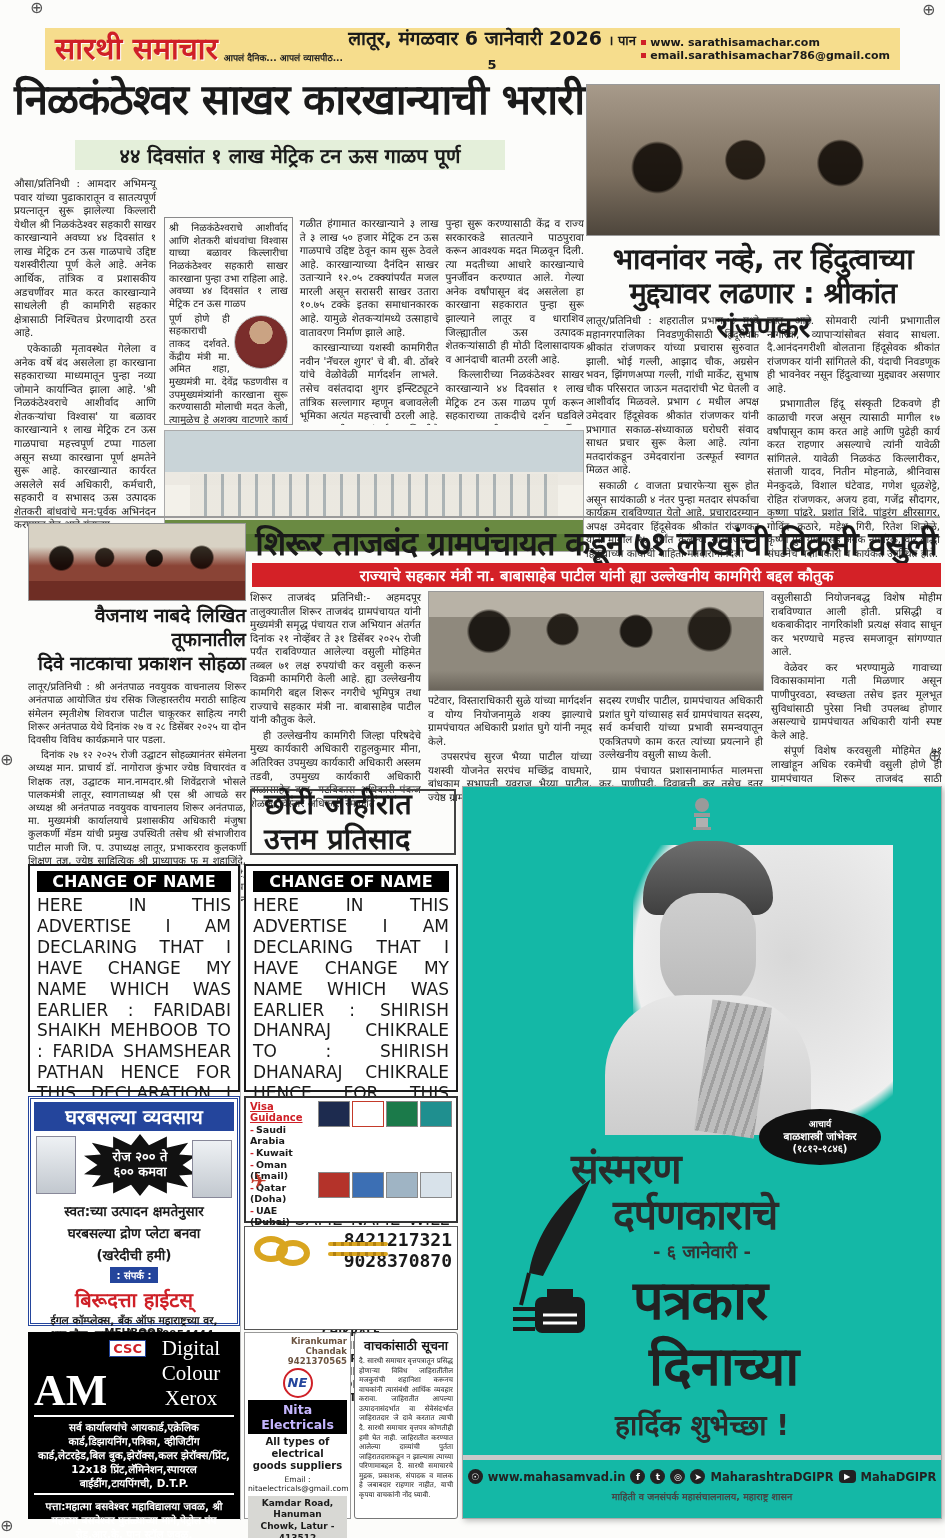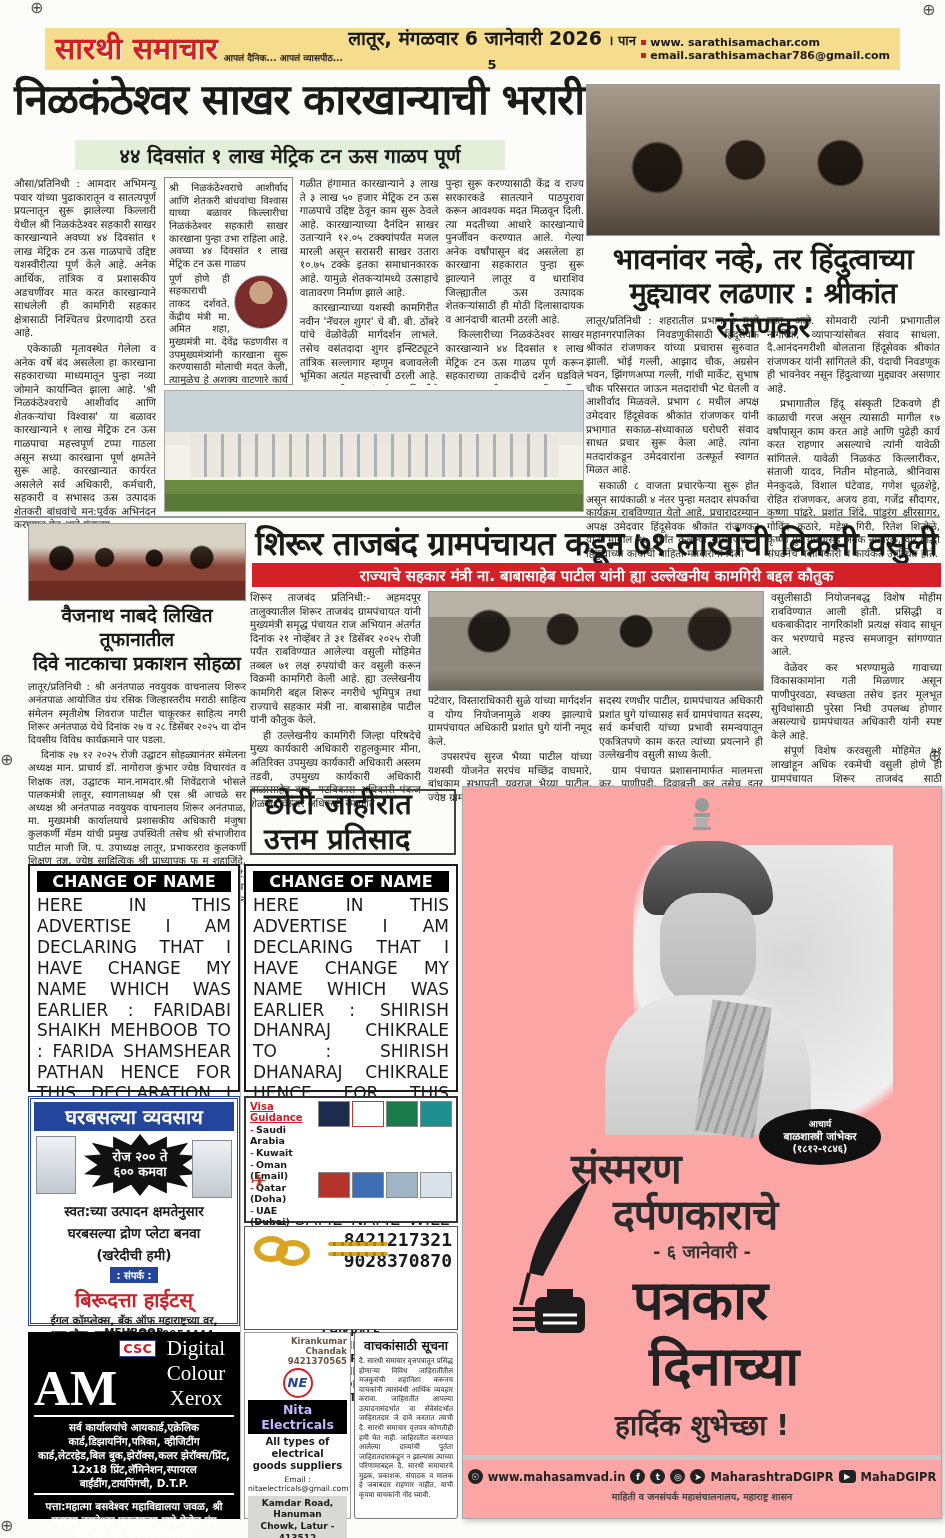--- a/index.html
+++ b/index.html
@@ -18,21 +18,21 @@
   .sqb{display:inline-block;width:5px;height:5px;background:#cf2027;}
   
   .lead-headline{position:absolute;left:12px;top:78px;width:574px;text-align:center;font-weight:800;font-size:42px;line-height:1.05;letter-spacing:-1px;}
   .green-band{position:absolute;left:75px;top:140px;width:430px;height:30px;background:#e4efda;display:flex;align-items:center;justify-content:center;font-weight:bold;font-size:20px;}
   
   .art{font-size:10.3px;line-height:1.32;text-align:justify;}
   .art p{margin:0 0 2px 0;text-indent:13px;}
   .art p.noind{text-indent:0;}
   .lead-body{position:absolute;left:14px;top:177px;width:570px;display:flex;gap:8px;}
   .lead-c1{width:142px;}
-  .lead-right{width:420px;}
+  .lead-right{width:420px;margin-top:40px;}
   .lead-row{display:flex;gap:7px;height:208px;overflow:hidden;}
   .qbox{width:130px;border:1px solid #8a8a8a;padding:4px;font-size:9.9px;line-height:1.28;text-align:justify;}
   .qphoto{float:right;width:54px;height:54px;border-radius:50%;margin:2px 0 2px 4px;border:1px solid #bbb;
     background:radial-gradient(circle at 50% 32%,#caa383 0 26%,#7a2d2b 27% 70%,#5c1f1f 100%);}
   .lead-c34{width:140px;}
   .factory-photo{margin-top:5px;width:420px;height:122px;border:1px solid #aaa;
     background:linear-gradient(#c9d4d8 0 34%,#ece9e2 34% 45%,#f3f1ea 45% 74%,#6a8a42 74% 86%,#597a36 86% 100%);position:relative;}
   .factory-photo:before{content:"";position:absolute;left:6%;top:36%;width:88%;height:36%;
     background:repeating-linear-gradient(90deg,#e9e6de 0 14px,#9aa4a8 14px 17px);opacity:.8;}
   
@@ -49,21 +49,21 @@
   .red-strap{position:absolute;left:252px;top:563px;width:689px;height:24px;background:#d42127;color:#fff;display:flex;align-items:center;justify-content:center;font-weight:bold;font-size:15px;}
   .shirur-body{position:absolute;left:250px;top:591px;width:692px;display:flex;gap:7px;}
   .shirur-c{width:171px;}
   .shirur-mid{width:336px;}
   .office-photo{width:336px;height:100px;border:1px solid #999;margin-bottom:3px;
     background:linear-gradient(#b8b2a6 0 25%,#8f897d 25% 80%,#6b655b),radial-gradient(circle at 18% 40%,#35302a 0 7%,transparent 8%),radial-gradient(circle at 40% 38%,#403a32 0 7%,transparent 8%),radial-gradient(circle at 62% 40%,#35302a 0 7%,transparent 8%),radial-gradient(circle at 84% 38%,#403a32 0 7%,transparent 8%);background-blend-mode:multiply;}
   .shirur-midrow{display:flex;gap:7px;}
   .shirur-midrow .col{width:164px;}
   
   .vaij{position:absolute;left:28px;top:604px;width:218px;}
-  .vaij-h{text-align:center;font-weight:800;font-size:19px;line-height:1.25;margin-bottom:5px;}
+  .vaij-h{text-align:right;font-weight:800;font-size:19px;line-height:1.25;margin-bottom:5px;}
   .vaij .art{font-size:10px;}
   
   .chhoti{position:absolute;left:250px;top:789px;width:206px;height:66px;border:2px solid #444;padding:6px 12px;display:flex;flex-direction:column;justify-content:center;font-weight:800;font-size:29px;line-height:1.2;}
   
   .conbox{position:absolute;width:212px;height:228px;border:2px solid #1a1a1a;background:#fff;padding:5px 7px;}
   .con-title{background:#000;color:#fff;text-align:center;font-weight:bold;font-size:16px;padding:1px 0;margin-bottom:3px;}
   .con-body{font-size:17px;line-height:1.23;text-align:justify;font-weight:500;}
   .con-line{font-size:10.4px;font-weight:bold;text-align:center;line-height:1.25;}
   
   .ghar{position:absolute;left:28px;top:1096px;width:212px;height:230px;border:3px double #24459c;background:#fff;padding:3px;text-align:center;}
@@ -98,39 +98,39 @@
   .verma-sub{font-weight:800;font-size:14px;text-align:right;color:#222;}
   .verma-desc{font-weight:bold;font-size:11.5px;text-align:center;line-height:1.25;}
   .verma-addr{font-size:10px;font-weight:bold;text-align:center;}
   .verma-ph{font-family:"DejaVu Sans Mono",monospace;font-weight:bold;font-size:18px;text-align:right;line-height:1.15;}
   .jewels{position:relative;height:38px;margin-top:2px;}
   .bangle{position:absolute;width:34px;height:26px;border:6px solid #d9a520;border-radius:50%;background:transparent;}
   .chain{position:absolute;height:4px;background:repeating-linear-gradient(90deg,#d9a520 0 5px,#b07f10 5px 8px);border-radius:2px;}
   
   .am{position:absolute;left:28px;top:1332px;width:212px;height:187px;background:#000;color:#fff;padding:4px 6px;text-align:center;}
   .am-toprow{display:flex;align-items:flex-end;justify-content:center;gap:2px;}
-  .am-big{font-family:"Liberation Serif",serif;font-size:50px;line-height:.9;font-weight:bold;}
+  .am-big{font-family:"Liberation Serif",serif;font-size:44px;line-height:.9;font-weight:bold;}
   .am-csc{background:#fff;color:#cf2027;font-weight:800;font-size:13px;padding:0 3px;align-self:flex-start;margin-top:4px;border:1px solid #24459c;}
   .am-title{font-family:"Liberation Serif",serif;font-size:21px;}
   .am-serv{border-top:2px solid #fff;border-bottom:2px solid #fff;margin:4px 0;padding:3px 1px;font-size:10.4px;font-weight:bold;line-height:1.35;}
   .am-addr{font-size:10.4px;font-weight:bold;line-height:1.35;}
   
   .nita{position:absolute;left:244px;top:1332px;width:107px;height:187px;border:1px solid #999;background:#fff;padding:3px;text-align:center;font-size:9px;}
   .nita-contact{text-align:right;font-weight:bold;color:#6b5340;font-size:8.5px;line-height:1.2;}
   .ne-logo{width:30px;height:30px;border:2px solid #cf2027;border-radius:50%;margin:1px auto;display:flex;align-items:center;justify-content:center;font-weight:800;color:#24459c;font-size:13px;font-style:italic;}
   .nita-band{background:#000;color:#c4b5fd;font-size:12.5px;font-weight:bold;padding:2px 0;margin:2px 0;}
   .nita-desc{font-weight:bold;font-size:10px;line-height:1.2;}
   .nita-email{font-size:7.6px;margin:3px 0;}
   .nita-addr{background:#d8d8d4;font-weight:bold;font-size:9px;line-height:1.3;padding:2px;}
   
   .such{position:absolute;left:354px;top:1332px;width:104px;height:187px;border:1px solid #777;border-radius:3px;background:#fff;padding:4px;}
   .such-title{font-weight:800;font-size:12.5px;text-align:center;margin-bottom:2px;}
   .such-body{font-size:7.1px;line-height:1.35;text-align:justify;}
   
-  .dgipr{position:absolute;left:462px;top:786px;width:480px;height:733px;background:#fca5a5;border:1px solid #aaa;box-shadow:2px 2px 6px rgba(0,0,0,.25);overflow:hidden;}
+  .dgipr{position:absolute;left:462px;top:786px;width:480px;height:733px;background:#14b8a6;border:1px solid #aaa;box-shadow:2px 2px 6px rgba(0,0,0,.25);overflow:hidden;}
   .emblem{position:absolute;left:50%;top:8px;transform:translateX(-50%);}
   .portrait{position:absolute;left:90px;top:48px;width:300px;height:300px;}
   .por-bg{position:absolute;right:-40px;top:10px;width:260px;height:280px;background:radial-gradient(ellipse at 60% 40%,#d8d8d8,#efefef 70%,transparent 75%);}
   .por-turban{position:absolute;left:90px;top:6px;width:130px;height:74px;background:linear-gradient(#6e6e6e,#3f3f3f);border-radius:60px 60px 18px 14px;}
   .por-face{position:absolute;left:107px;top:58px;width:96px;height:116px;background:linear-gradient(#cfcfcf,#b9b9b9);border-radius:46px 46px 58px 58px;}
   .por-body{position:absolute;left:52px;top:160px;width:206px;height:140px;background:linear-gradient(#e7e7e7,#cdcdcd);border-radius:80px 80px 0 0;}
   .por-shawl{position:absolute;left:150px;top:168px;width:60px;height:132px;background:repeating-linear-gradient(100deg,#bdbdbd 0 6px,#9f9f9f 6px 9px);transform:rotate(8deg);}
   .badge{position:absolute;left:296px;top:322px;width:122px;height:56px;background:#111;border-radius:50%;color:#fff;text-align:center;display:flex;flex-direction:column;justify-content:center;line-height:1.25;}
   .badge .b1{font-size:9px;font-weight:bold;}
   .badge .b2{font-size:10.5px;font-weight:bold;}

